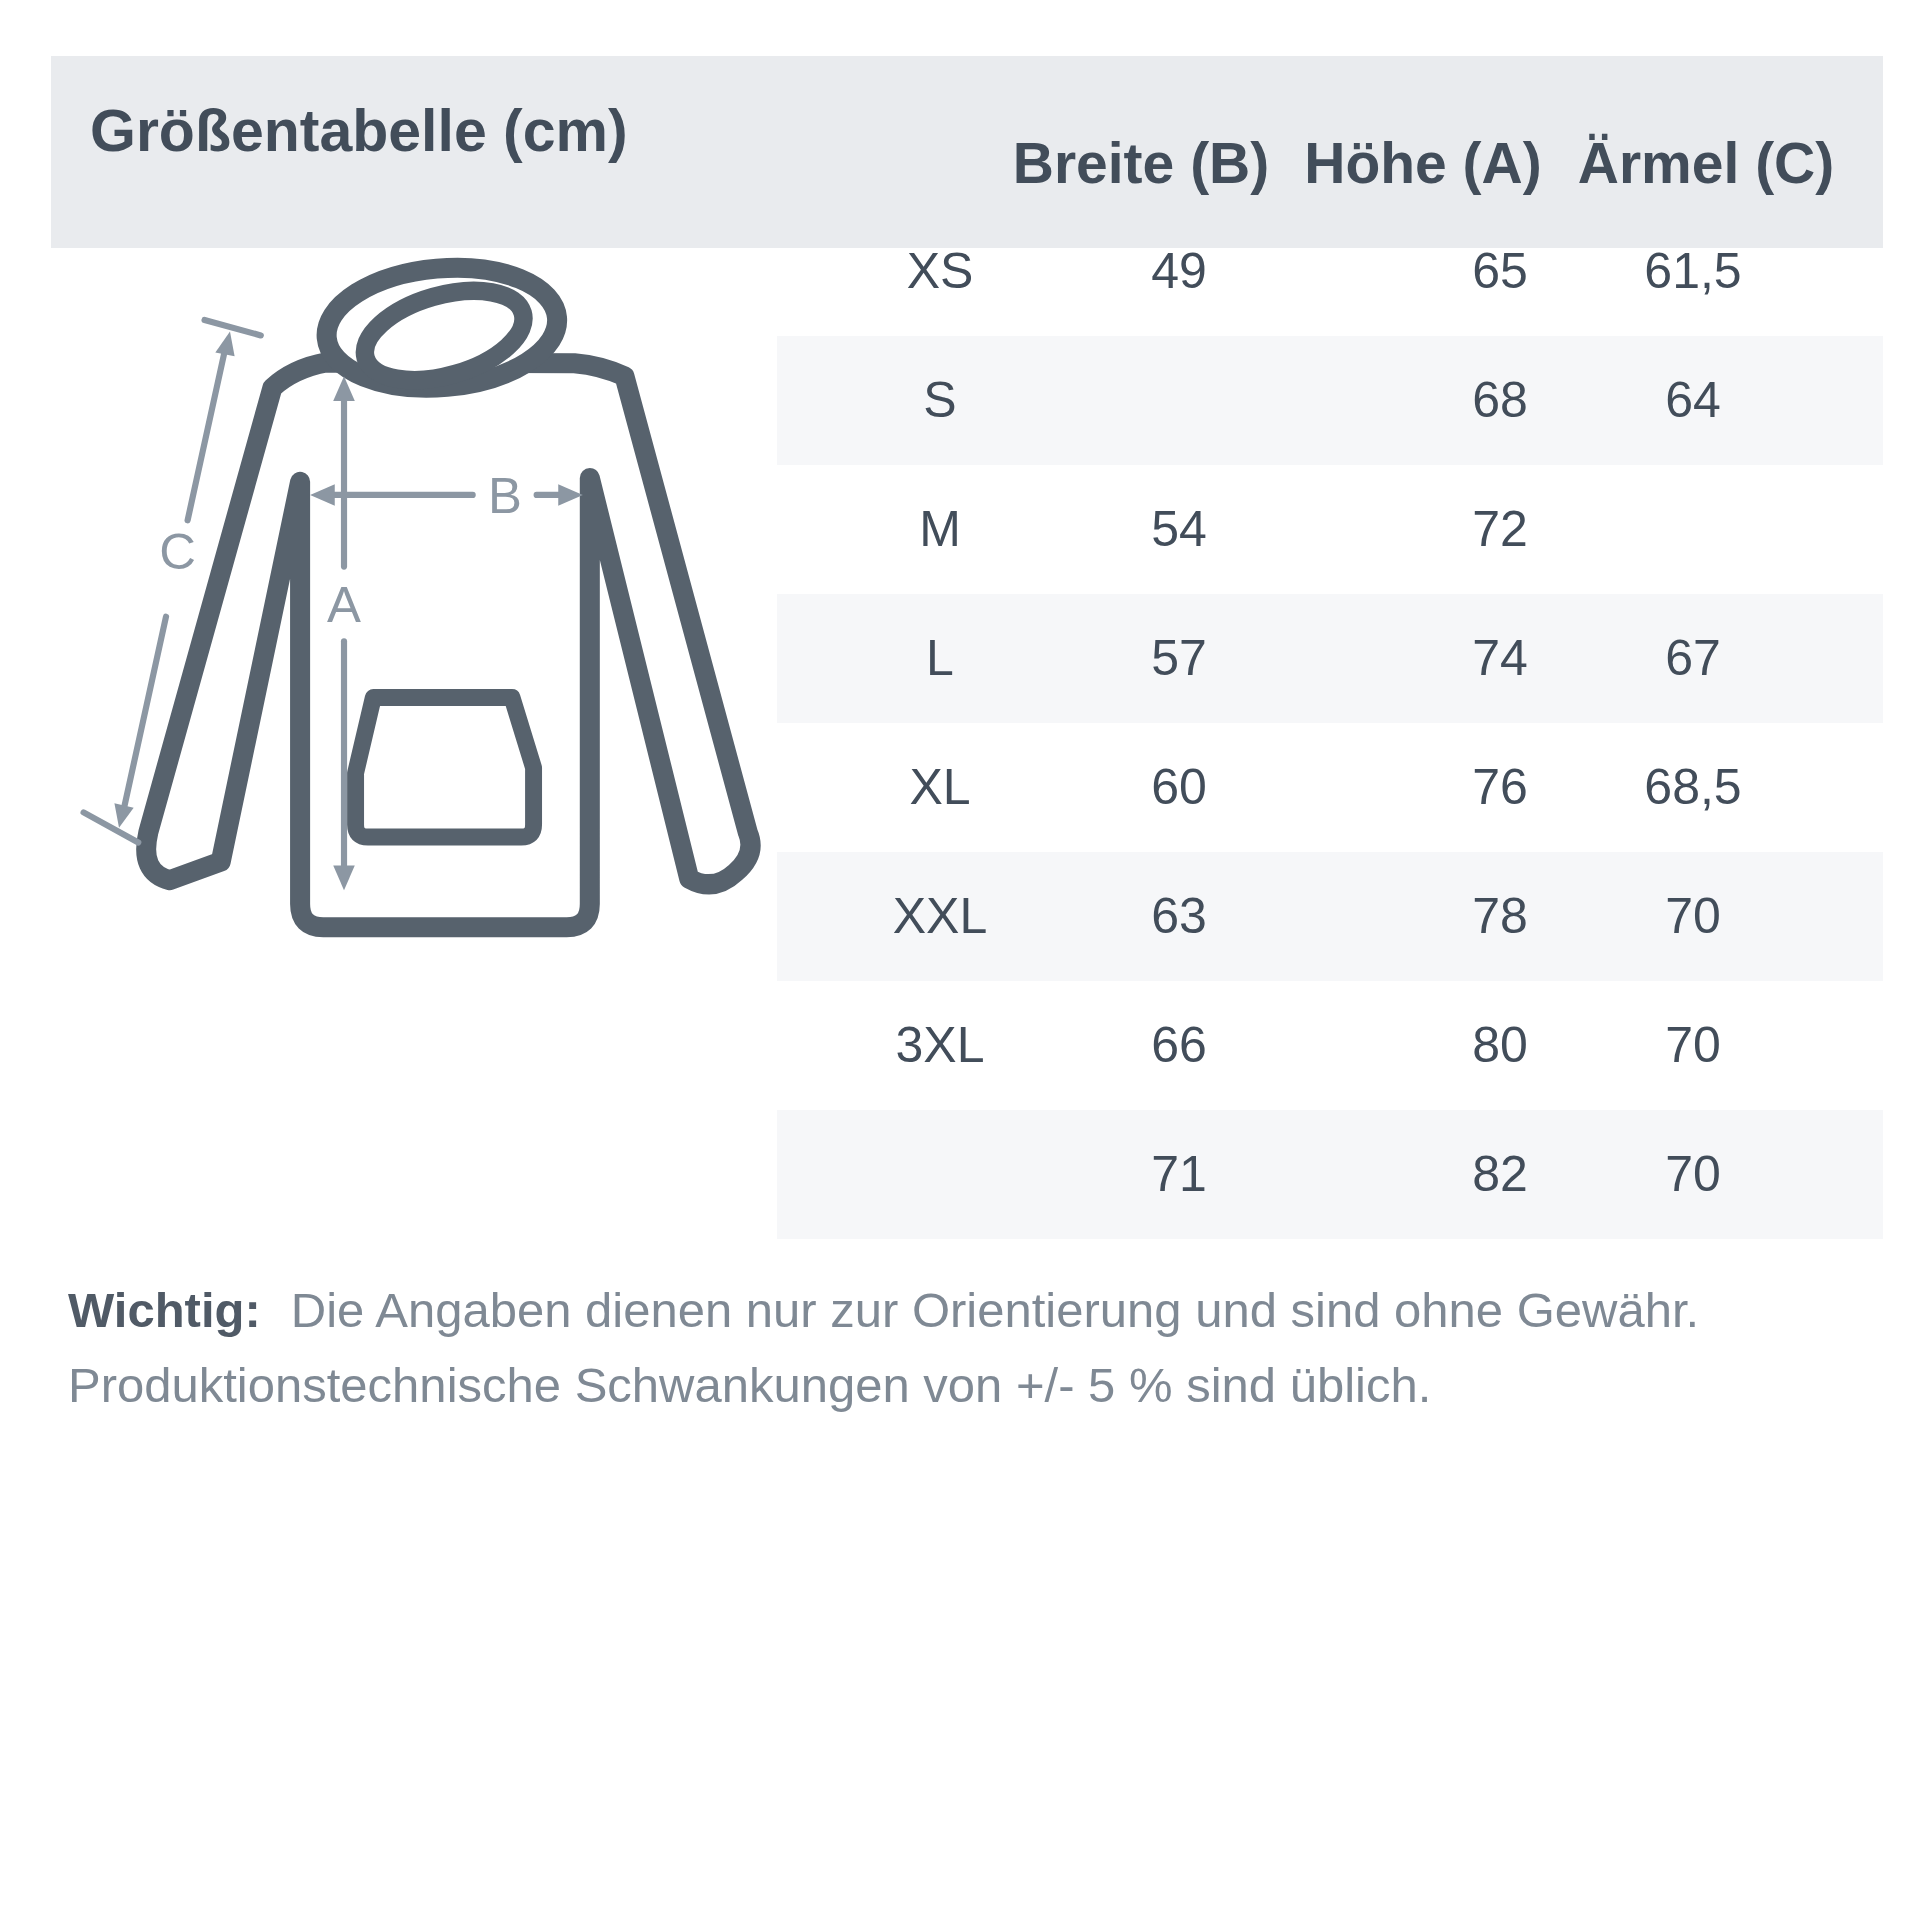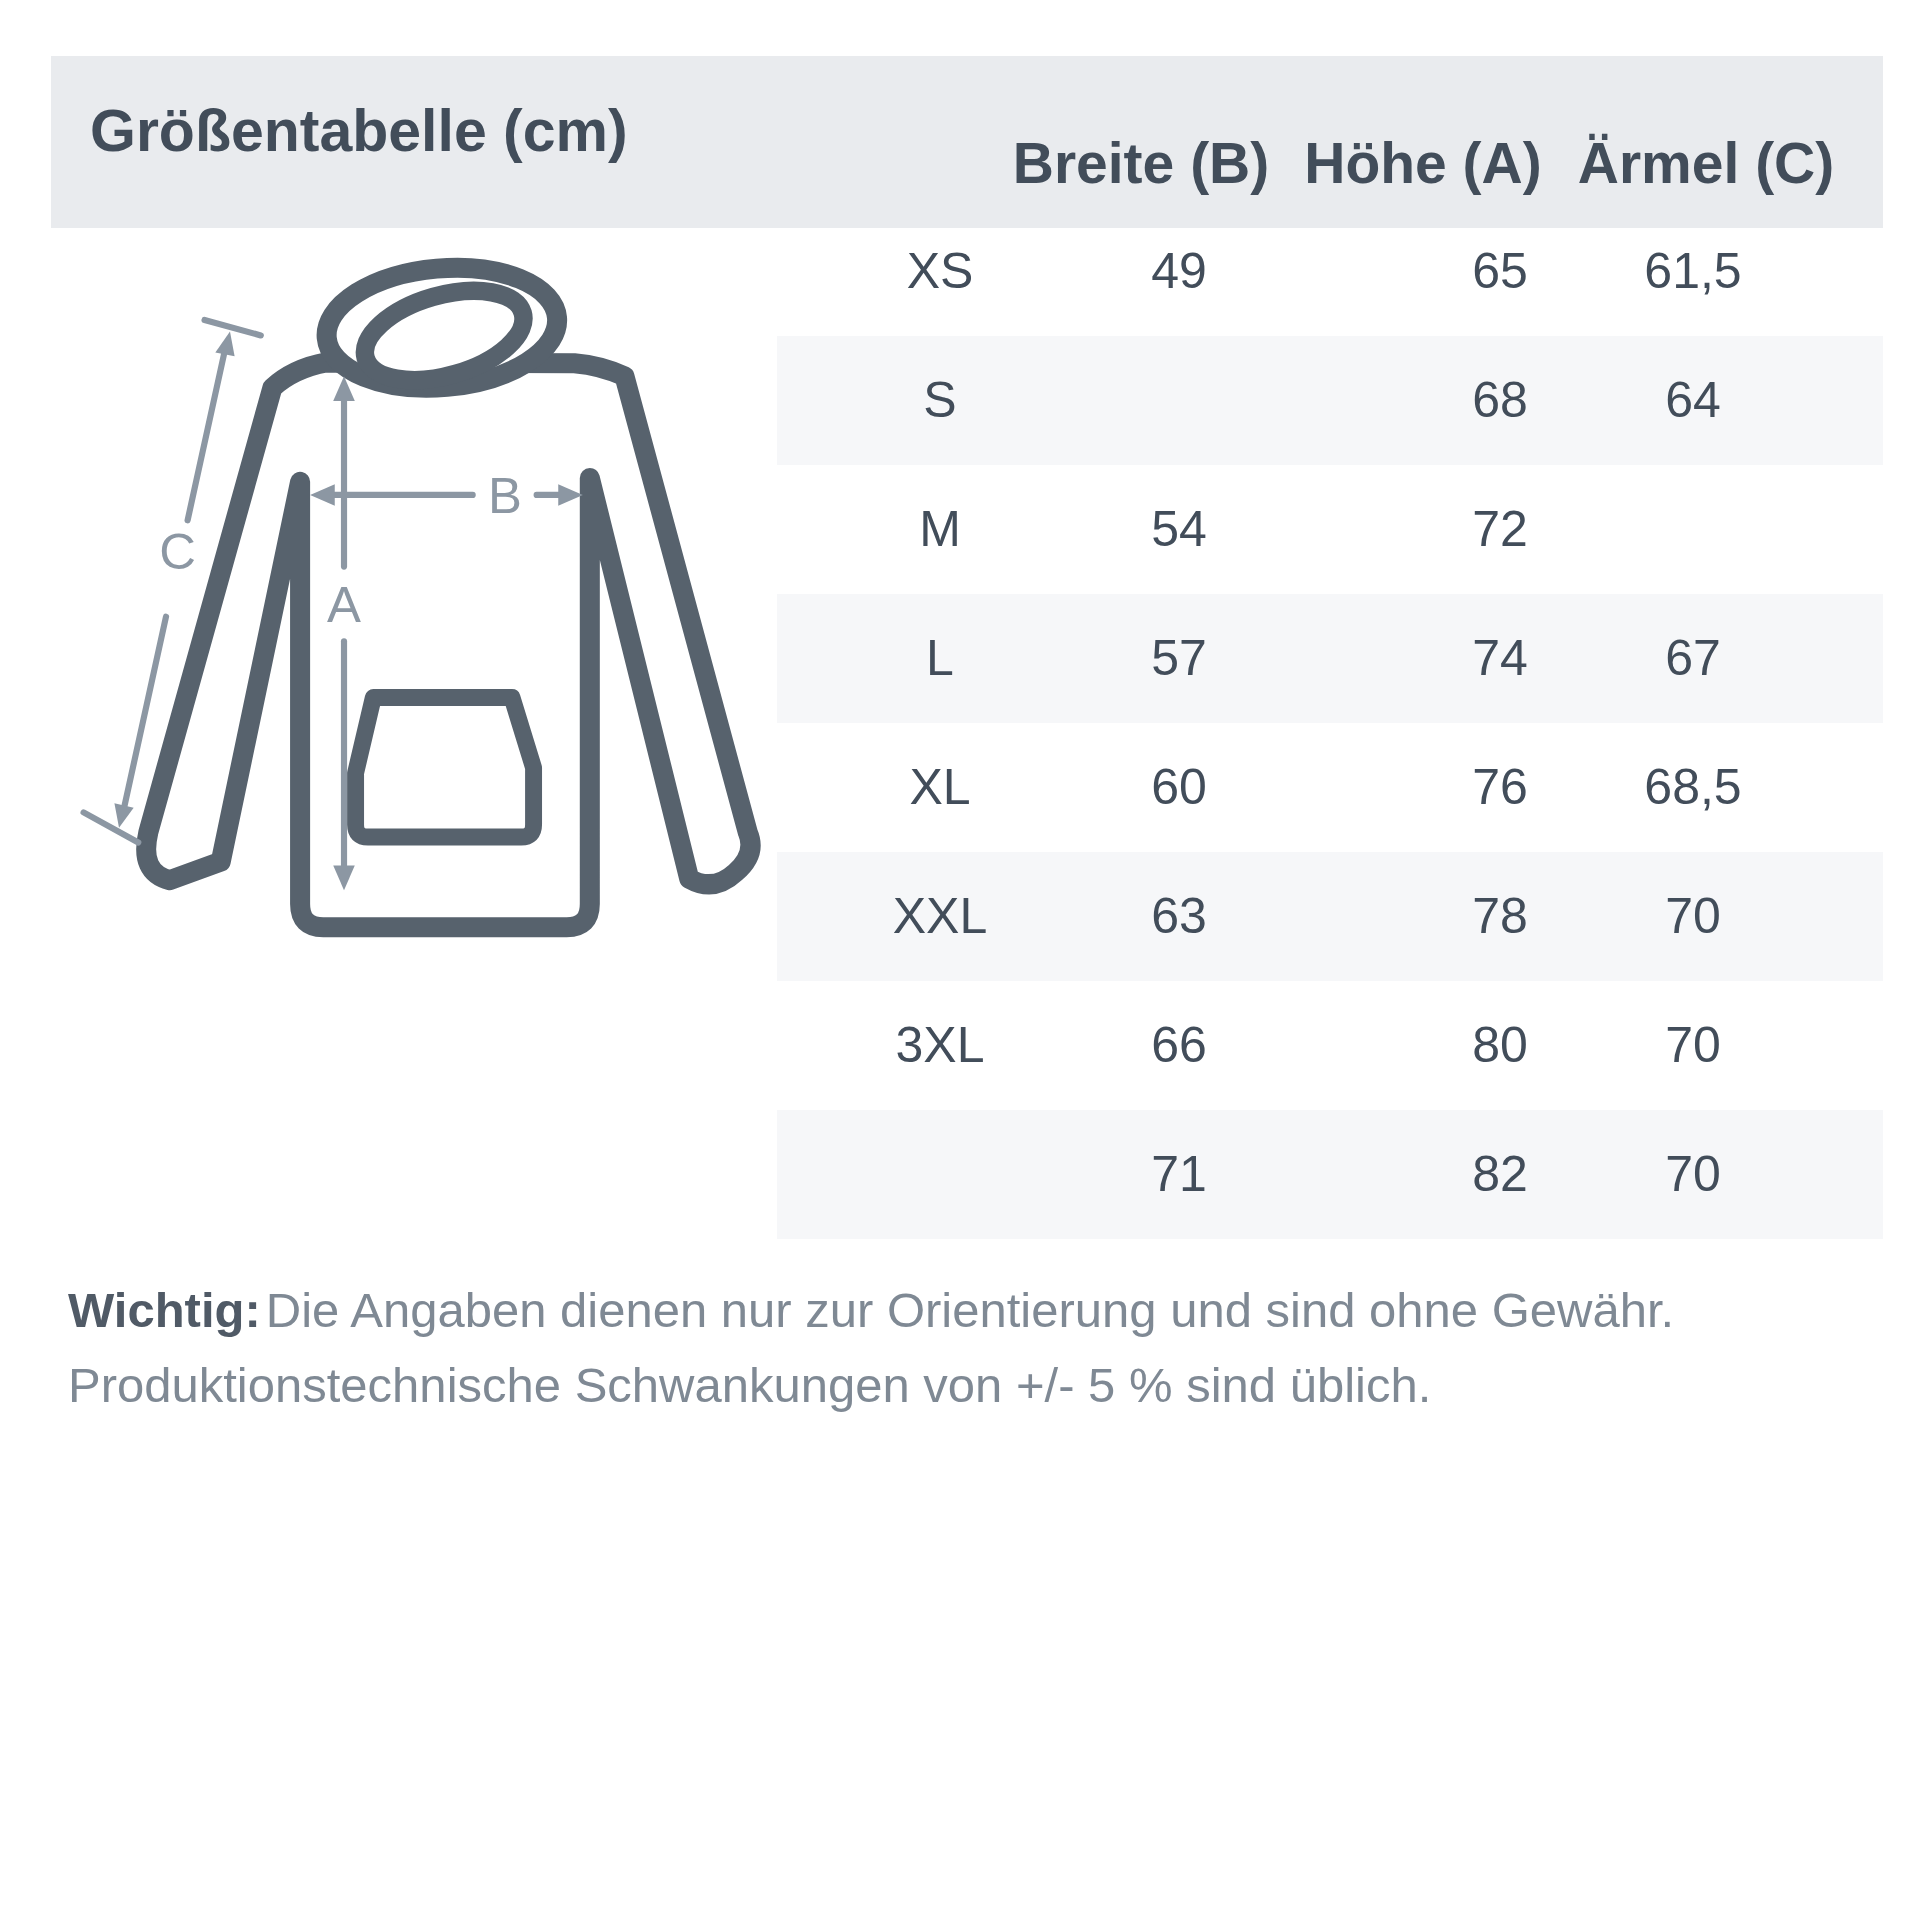--- a/index.html
+++ b/index.html
@@ -1,19 +1,19 @@
 <!DOCTYPE html>
 <html style="--header-bg: #e9ebee; --stripe: #f6f7f9; --text-dark: #424d5a; --text-gray: #7f8994; --text-bold: #505a66; --outline: #57626d; --arrow: #8c97a3;font-size:12.3px"><head>
 <meta charset="utf-8">
 <style>
   html,body{margin:0;padding:0;background:#ffffff;}
   body{width:1926px;height:1926px;position:relative;font-family:"Liberation Sans",sans-serif;}
   .canvas{position:absolute;left:0;top:0;width:1926px;height:1926px;background:#ffffff;overflow:hidden;}
 
-  .header-bar{position:absolute;left:51px;top:56px;width:1832px;height:172px;
+  .header-bar{position:absolute;left:51px;top:56px;width:1832px;height:192px;
               background:var(--header-bg,#e9ebee);}
   .title{position:absolute;left:39px;top:0;height:150px;line-height:150px;
          font-size:59px;font-weight:bold;color:var(--text-dark,#424d5a);white-space:nowrap;}
   .col-h{position:absolute;top:0;height:150px;line-height:150px;transform:translateX(-50%);
          font-size:57px;font-weight:bold;color:var(--text-dark,#424d5a);white-space:nowrap;margin-top:32px;}
   .col-h.b{left:1090px}.col-h.a{left:1372px}.col-h.c{left:1655px}
 
   .hoodie{position:absolute;left:62px;top:216px;width:732px;height:732px;}
   .outline{fill:none;stroke:var(--outline,#57626d);stroke-width:26;stroke-linejoin:round;stroke-linecap:round;}
   .outline.fillwhite{fill:#ffffff;}
@@ -25,21 +25,21 @@
 
   .size-table{position:absolute;left:777px;top:207px;width:1106px;}
   .trow{position:relative;height:129px;}
   .trow:nth-child(even){background:var(--stripe,#f6f7f9);}
   .cell{position:absolute;top:0;height:129px;line-height:129px;transform:translateX(-50%);
         font-size:50px;color:var(--text-dark,#424d5a);white-space:nowrap;}
   .c-size{left:163px}.c-b{left:402px}.c-a{left:723px}.c-c{left:916px}
 
   .footer{position:absolute;left:68px;top:1273px;width:1795px;
           font-size:49px;line-height:75px;color:var(--text-gray,#7f8994);}
-  .fbold{font-weight:bold;color:var(--text-bold,#505a66);margin-right:5px;}
+  .fbold{font-weight:bold;color:var(--text-bold,#505a66);margin-right:30px;}
 </style>
 </head>
 <body>
 
 <div class="canvas">
 
   <div class="header-bar">
     <div class="title">Größentabelle (cm)</div>
     <div class="col-h b">Breite (B)</div>
     <div class="col-h a">Höhe (A)</div>

